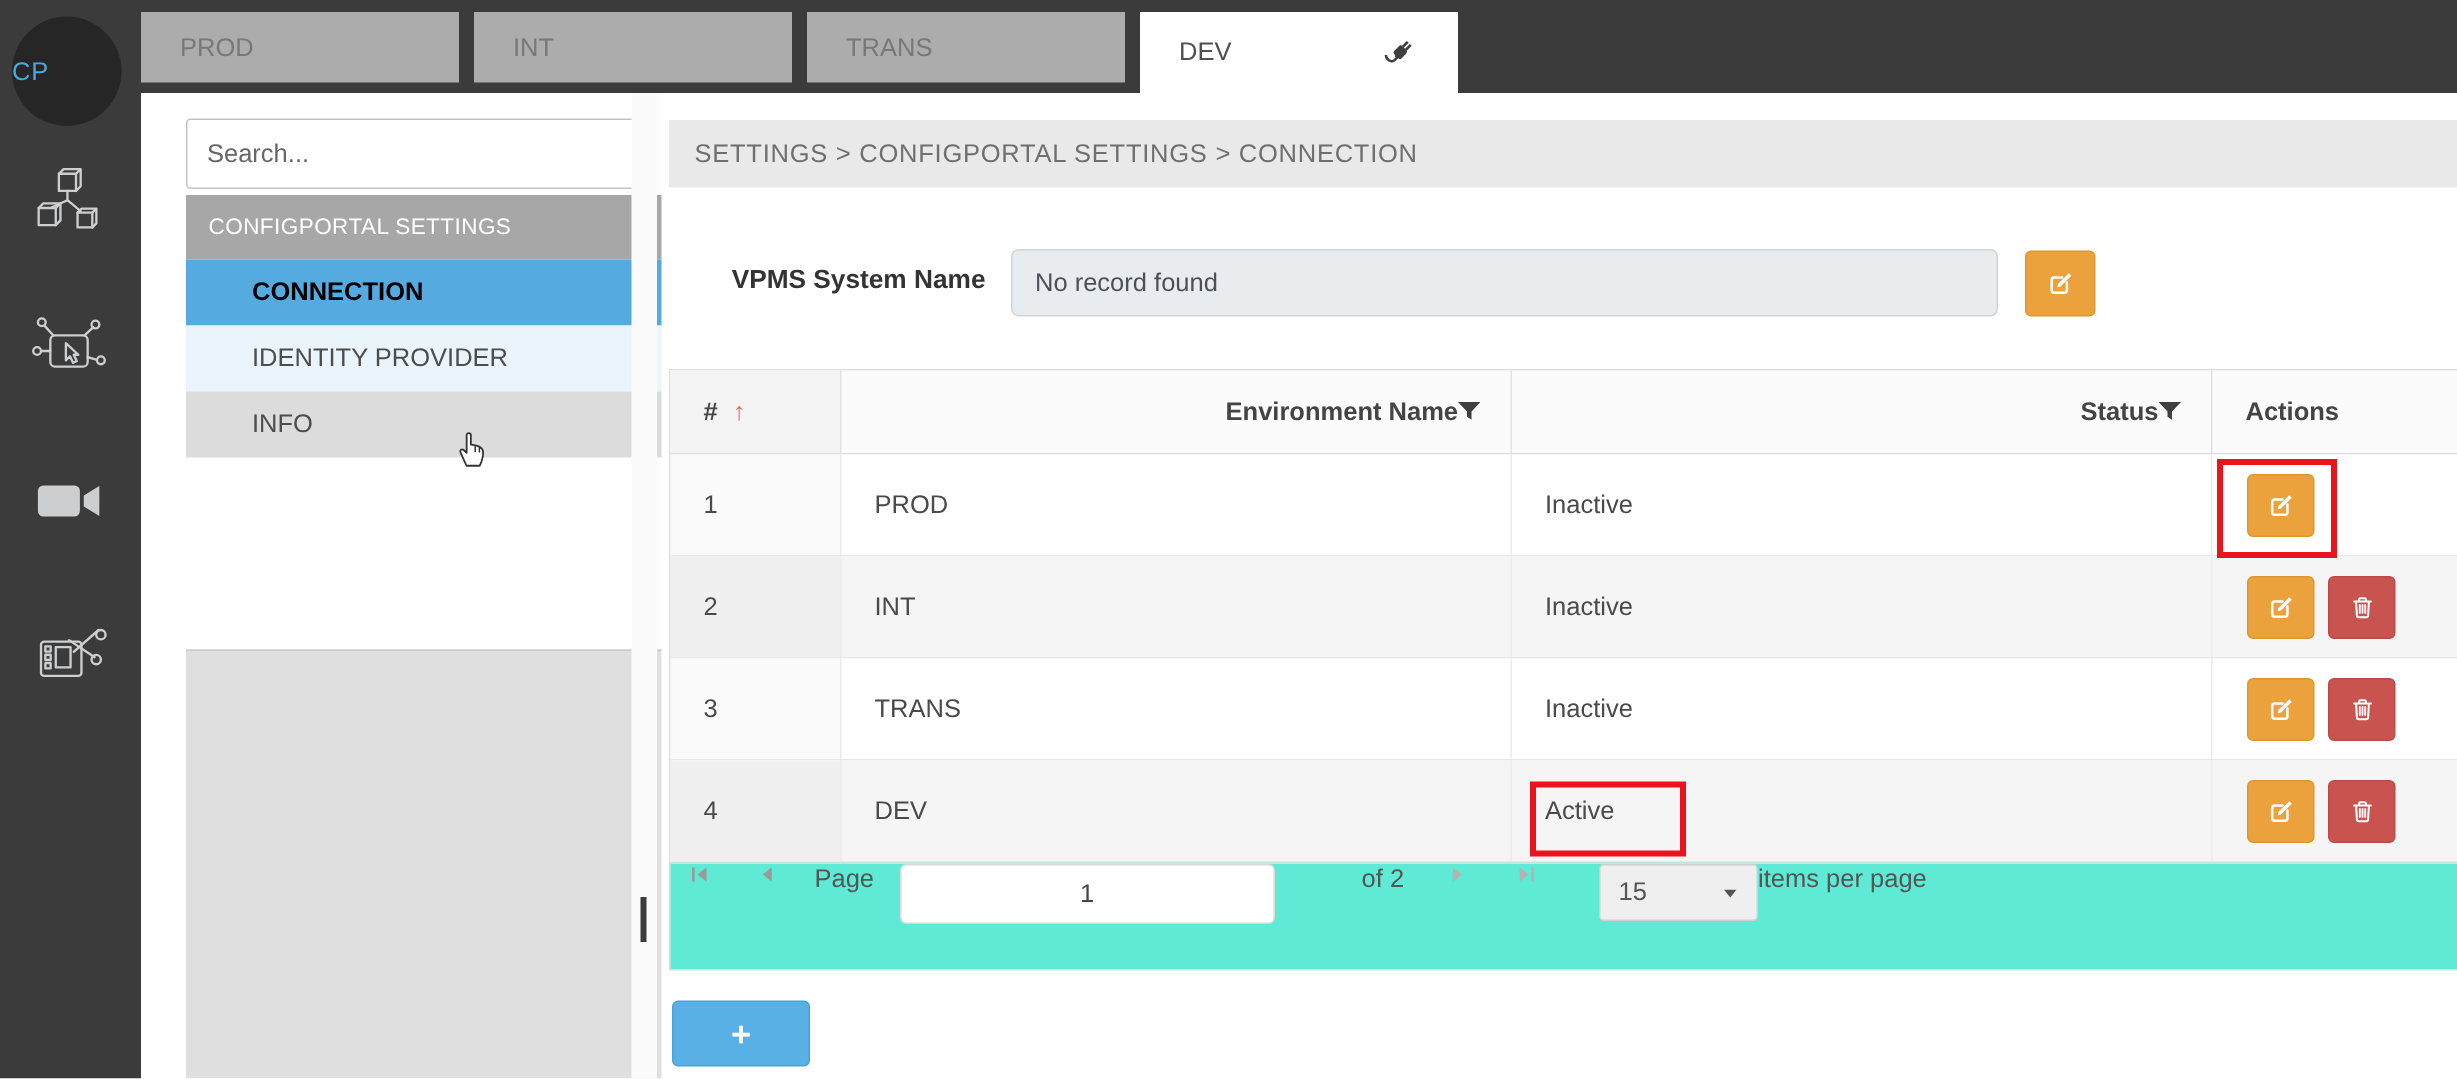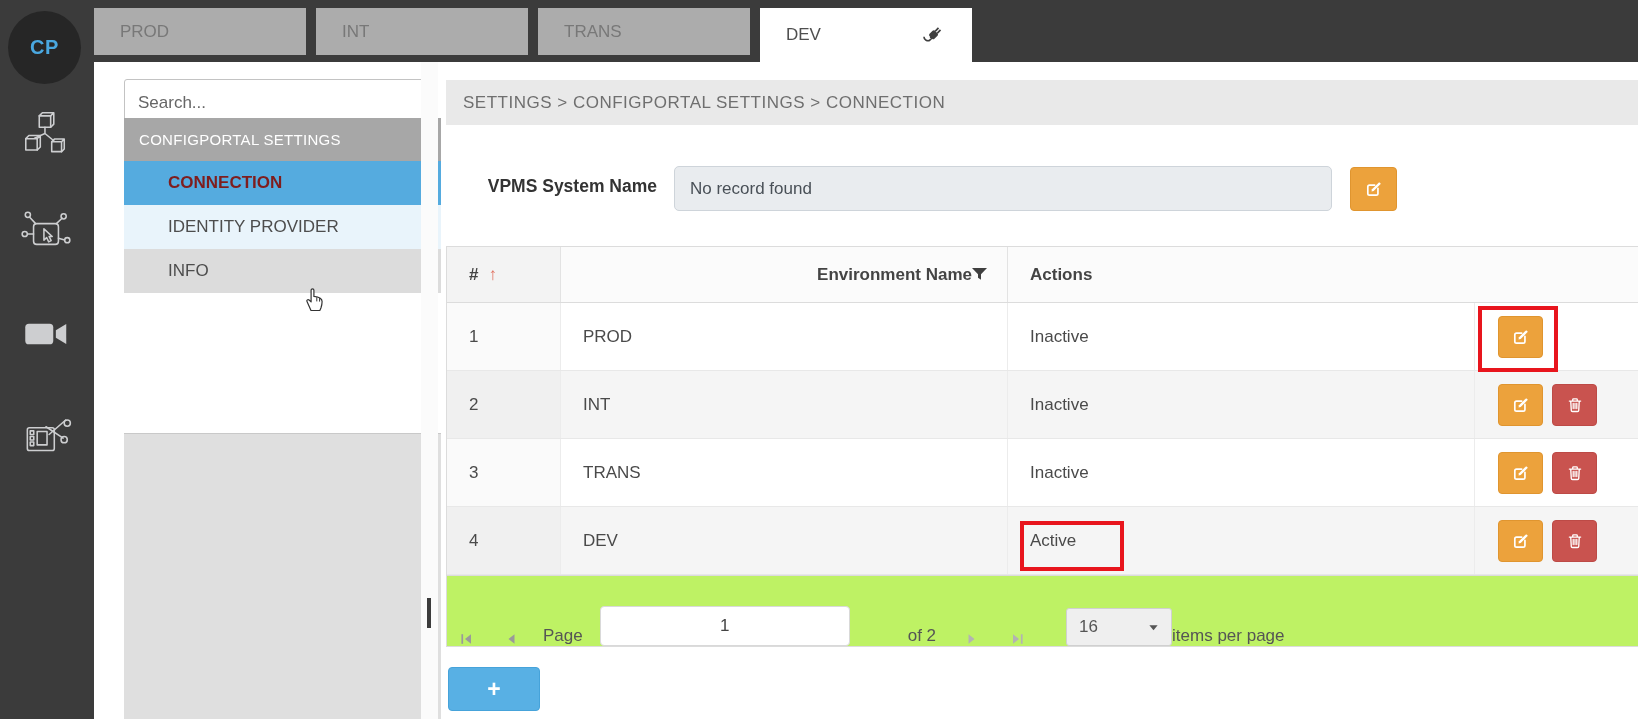--- a/index.html
+++ b/index.html
@@ -4,44 +4,44 @@
 <style>
   html,body{margin:0;padding:0;}
   body{
     width:1638px;height:719px;position:relative;overflow:hidden;
     background:#ffffff;font-family:"Liberation Sans",sans-serif;
     -webkit-font-smoothing:antialiased;
   }
   
   .rail{position:absolute;left:0;top:0;width:94px;height:719px;background:#3b3b3b;}
   .avatar{position:absolute;left:8px;top:11px;width:73px;height:73px;border-radius:50%;
-    background:#262626;display:flex;align-items:center;justify-content:center;
-    color:#4aa8e0;font-size:20px;letter-spacing:.5px;font-weight:bold;}
+    background:#262626;display:flex;align-items:center;justify-content:flex-start;
+    color:#4aa8e0;font-size:17px;letter-spacing:.5px;}
   .rail-ic{position:absolute;left:18px;width:56px;height:56px;cursor:pointer;}
   .rail-ic svg{width:56px;height:56px;stroke:#cdced0;fill:none;stroke-width:1.5;stroke-linejoin:round;stroke-linecap:round;}
   .ri-1{top:106px}.ri-2{top:206px}.ri-3{top:306px}.ri-4{top:406px}
   
   .topbar{position:absolute;left:94px;top:0;width:1544px;height:62px;background:#3b3b3b;}
   .tab{position:absolute;top:8px;height:47px;width:212px;background:#acacac;color:#787878;
     font-size:17px;display:flex;align-items:center;padding:0 26px;box-sizing:border-box;cursor:pointer;}
   .tab-prod{left:94px}.tab-int{left:316px}.tab-trans{left:538px}
   .tab-dev{left:760px;height:54px;background:#ffffff;color:#4f4f4f;justify-content:space-between;}
   .tab-dev svg{width:26px;height:26px;fill:#3f3f3f;}
   
   .panel{position:absolute;left:94px;top:62px;width:327px;height:706px;background:#ffffff;margin-left:20px;}
   .search{position:absolute;left:10px;top:17px;width:307px;height:47px;box-sizing:border-box;
     border:1px solid #c3c3c3;border-radius:3px;background:#fff;color:#666;
     font-size:17px;padding:0 13px;font-family:"Liberation Sans",sans-serif;outline:none;}
   .search::placeholder{color:#666;}
-  .menu{position:absolute;left:10px;top:56px;width:317px;}
+  .menu{position:absolute;left:10px;top:68px;width:317px;}
   .menu-header{height:43px;background:#a7a7a7;color:#ffffff;font-size:15px;letter-spacing:.3px;
     display:flex;align-items:center;padding-left:15px;}
   .mi{height:44px;background:#dcdcdc;color:#4d4d4d;font-size:17px;display:flex;align-items:center;
     padding-left:44px;cursor:pointer;}
-  .mi.sel{background:#55abdf;color:#7f1d1d;font-weight:700;}
+  .mi.sel{background:#55abdf;color:#000000;font-weight:700;}
   .mi.hov{background:#e9f4fb;}
   .panel-fill{position:absolute;left:10px;top:371px;width:317px;height:286px;background:#dfdfdf;
     border-top:1px solid #c9c9c9;box-sizing:border-box;}
   .panel-track{position:absolute;left:421px;top:62px;width:17px;height:657px;background:#fbfbfb;}
   .panel-thumb{position:absolute;left:427px;top:598px;width:4px;height:30px;background:#3c3c3c;}
   
   .crumb{position:absolute;left:446px;top:80px;width:1192px;height:45px;background:#e9e9e9;
     display:flex;align-items:center;padding-left:17px;box-sizing:border-box;
     font-size:17px;color:#6f6f6f;letter-spacing:.5px;}
   
@@ -69,21 +69,21 @@
   .filter-ic{width:15px;height:14px;cursor:pointer;flex:none;}
   .trow{display:flex;height:68px;border-bottom:1px solid #e8e8e8;box-sizing:border-box;background:#fff;}
   .trow.alt{background:#f5f5f5;}
   .tc{display:flex;align-items:center;box-sizing:border-box;border-right:1px solid #ececec;
     padding-left:22px;font-size:17px;color:#4a4a4a;}
   .tc:last-child{border-right:none;}
   .trow .w-num{background:rgba(0,0,0,0.018);}
   .tc.w-act{padding-left:23px;gap:9px;}
   .row-btn{width:45px;height:42px;}
   
-  .pager{display:flex;align-items:flex-end;height:71px;background:#bef264;border-top:1px solid #dcdcdc;
+  .pager{display:flex;align-items:flex-start;height:71px;background:#5eead4;border-top:1px solid #dcdcdc;
     box-sizing:border-box;font-size:17px;color:#555;}
   .pg-ic{width:15px;height:14px;flex:none;cursor:pointer;}
   .pg-first{margin-left:12px;}
   .pg-prev{margin-left:30px;}
   .pg-page{margin-left:24px;}
   .pg-input{margin-left:17px;width:250px;height:40px;box-sizing:border-box;border:1px solid #d9d9d9;
     border-radius:4px;background:#fff;text-align:center;font-size:17px;color:#444;
     font-family:"Liberation Sans",sans-serif;}
   .pg-of{margin-left:58px;}
   .pg-next{margin-left:28px;}
@@ -247,20 +247,26 @@
 </button>
 
 <div class="grid">
   <div class="ghead">
     <div class="hc w-num">
       <span>#</span>
       <span class="sort-ic">↑</span>
     </div>
     <div class="hc w-env spread">
       <span>Environment Name</span>
+      <svg class="filter-ic">
+          <use href="#ic-filter"></use>
+        </svg>
+    </div>
+    <div class="hc w-status spread">
+      <span>Status</span>
       <svg class="filter-ic">
           <use href="#ic-filter"></use>
         </svg>
     </div>
     <div class="hc w-act">
       <span>Actions</span>
     </div>
   </div>
 
   <div class="trow">
@@ -348,21 +354,21 @@
     <span class="pg-page">Page</span>
     <input class="pg-input" value="1" style="">
     <span class="pg-of">of 2</span>
     <svg class="pg-ic pg-next">
         <use href="#ic-next"></use>
       </svg>
     <svg class="pg-ic pg-last">
         <use href="#ic-last"></use>
       </svg>
     <div class="pg-size">
-      <span>16</span>
+      <span>15</span>
       <svg>
           <use href="#ic-caret"></use>
         </svg>
     </div>
     <span class="pg-items">items per page</span>
   </div>
 </div>
 
 <button class="btn add-btn">
     <span>+</span>

